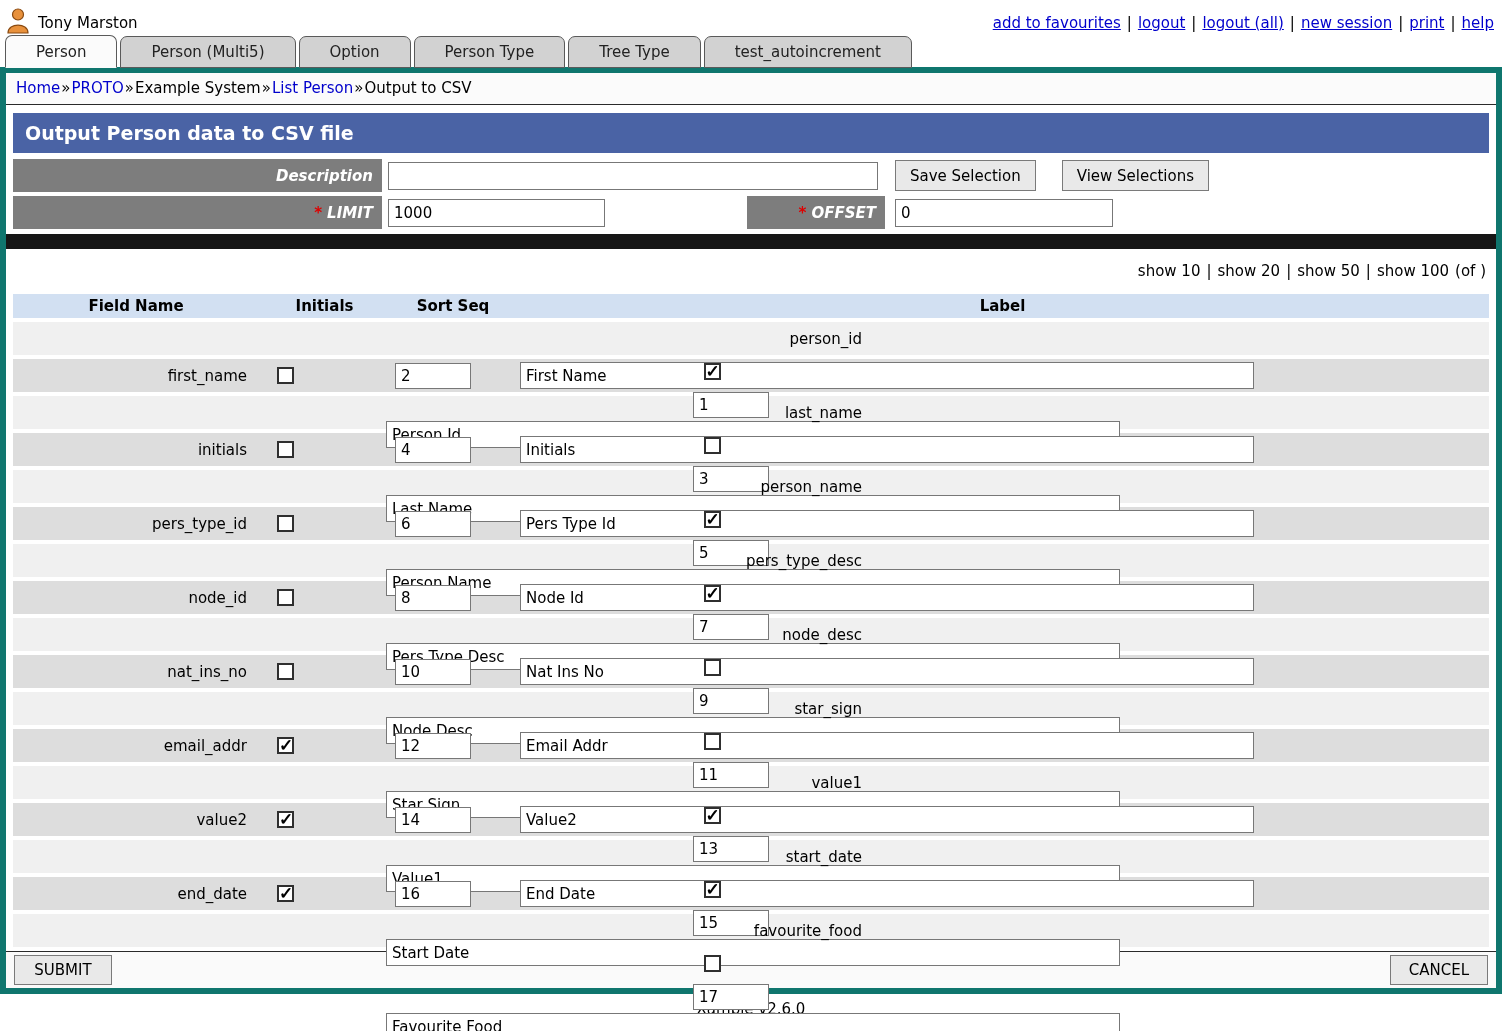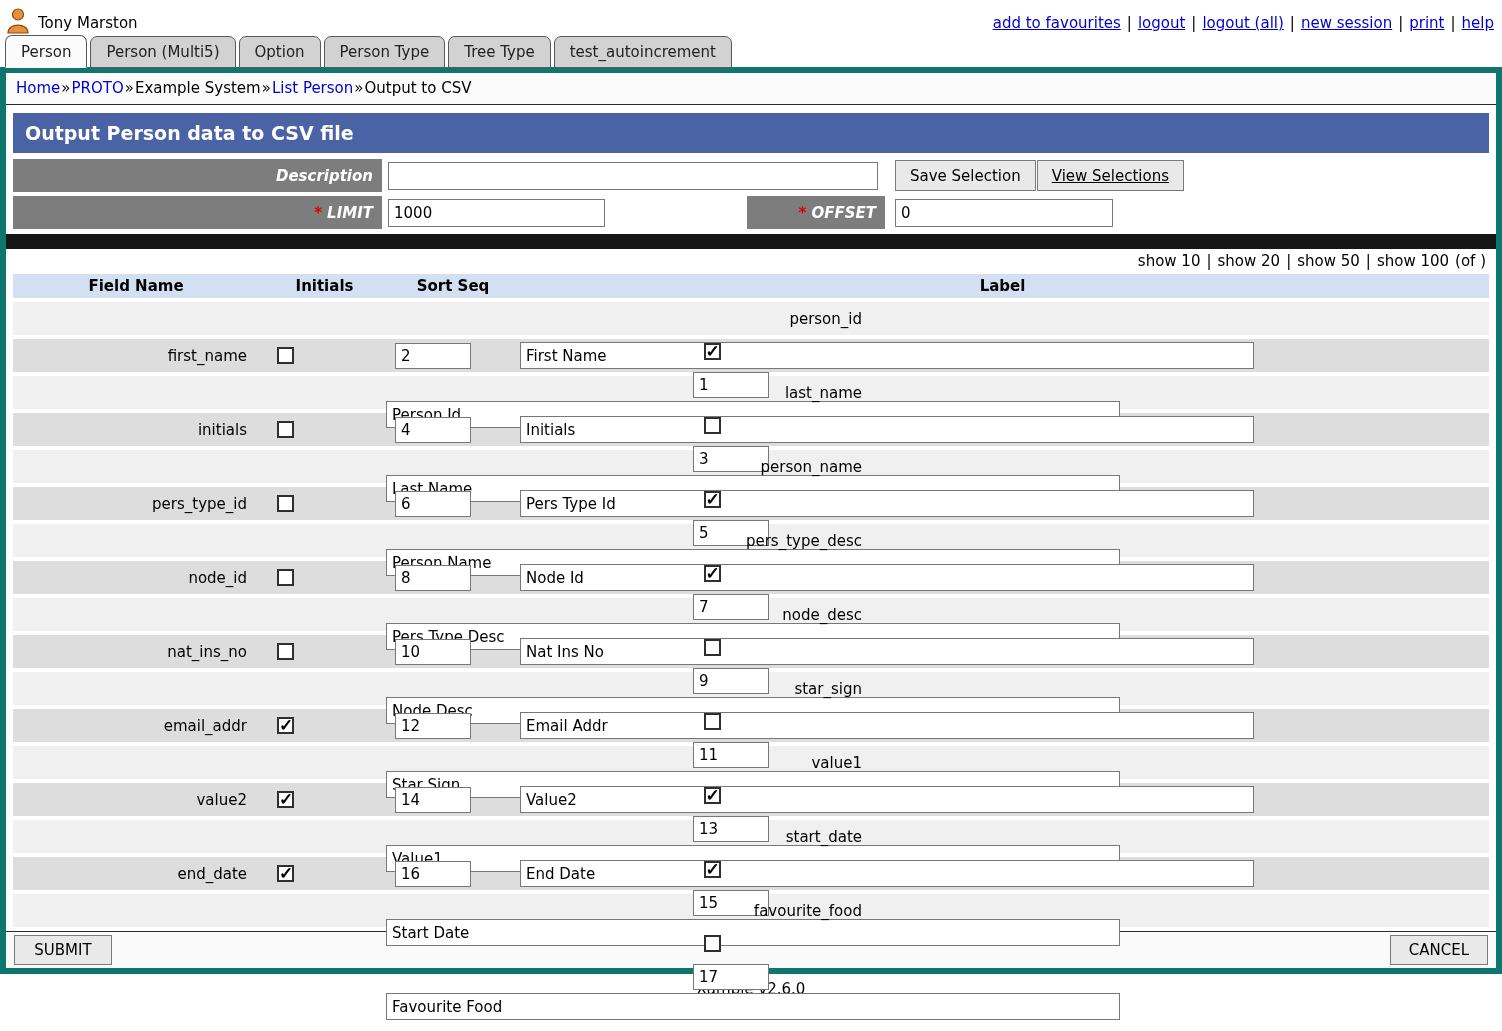--- a/index.html
+++ b/index.html
@@ -16,21 +16,21 @@
   .topbar{display:flex;align-items:center;height:36px;padding:11px 8px 2px 6px;}
   .user{display:flex;align-items:center;gap:8px;font-size:15px;}
   .links{margin-left:auto;font-size:15px;}
   .links a{color:var(--link);text-decoration:underline;cursor:pointer;}
   .links .sep{color:#000;margin:0 6px;}
 
   
   .tabbar{display:flex;align-items:flex-end;padding:0 0 0 5px;height:32px;
           margin-bottom:-1px;position:relative;z-index:2;}
   .tab{background:#d2d2d2;border:1px solid #5a5a5a;border-radius:7px 7px 0 0;
-       padding:6px 15px;margin-right:3px;font-size:15px;color:#222;cursor:pointer;}
+       padding:6px 30px;margin-right:3px;font-size:15px;color:#222;cursor:pointer;}
   .tab.active{background:#fbfbfb;border-bottom:1px solid #fbfbfb;padding-top:7px;}
 
   
   .container{border:6px solid #0f766e;position:relative;z-index:1;}
   .breadcrumb{padding:6px 10px 7px;border-bottom:1px solid #2a2a2a;font-size:15px;background:#fbfbfb;}
   .breadcrumb a{color:var(--link);text-decoration:none;cursor:pointer;}
   .breadcrumb .sep{margin:0 1px;}
 
   .titlebar{margin:8px 7px 6px;background:var(--title-bar);color:#fff;font-weight:bold;
             font-size:19px;padding:9px 12px;}
@@ -47,28 +47,28 @@
   .selectbox{width:205px;height:27px;border:1px solid #777;background:#fff;display:flex;
              margin-left:6px;cursor:pointer;}
   .selectbox .val{flex:1;font-size:15px;padding:3px 5px;}
   .selectbox .arrow{width:25px;border-left:1px solid #777;background:#ececec;display:flex;
                     align-items:center;justify-content:center;font-size:13px;color:#111;}
   .selectbox .arrow::after{content:"\2228";}
   .btn{background:#e9e9e9;border:1px solid #7a7a7a;font-family:inherit;font-size:15px;
        padding:0 14px;height:31px;cursor:pointer;color:#000;}
   .desc-input{width:490px;margin-left:6px;}
   .save-btn{margin-left:17px;}
-  .view-btn{margin-left:1px;text-decoration:underline;}
+  .view-btn{margin-left:26px;}
   .limit-input{width:217px;margin-left:6px;}
   .offsetbar{width:138px;margin-left:142px;}
   .offset-input{width:218px;margin-left:10px;}
 
   
   .band{height:15px;background:var(--band);margin-top:5px;}
-  .pagerow{display:flex;justify-content:flex-end;align-items:center;padding:3px 10px;font-size:15px;}
+  .pagerow{display:flex;justify-content:flex-end;align-items:center;padding:13px 10px;font-size:15px;}
   .pagerow .sep{margin:0 6px;}
   .pagerow .opt{cursor:pointer;}
   .pagerow .suffix{margin-left:6px;}
 
   
   .table{margin:1px 7px 0;}
   .thead{display:flex;background:var(--table-header);height:24px;font-weight:bold;
          font-size:15px;margin-bottom:4px;}
   .thead>div{display:flex;align-items:center;justify-content:center;}
   .col-field{width:246px;flex:none;}

